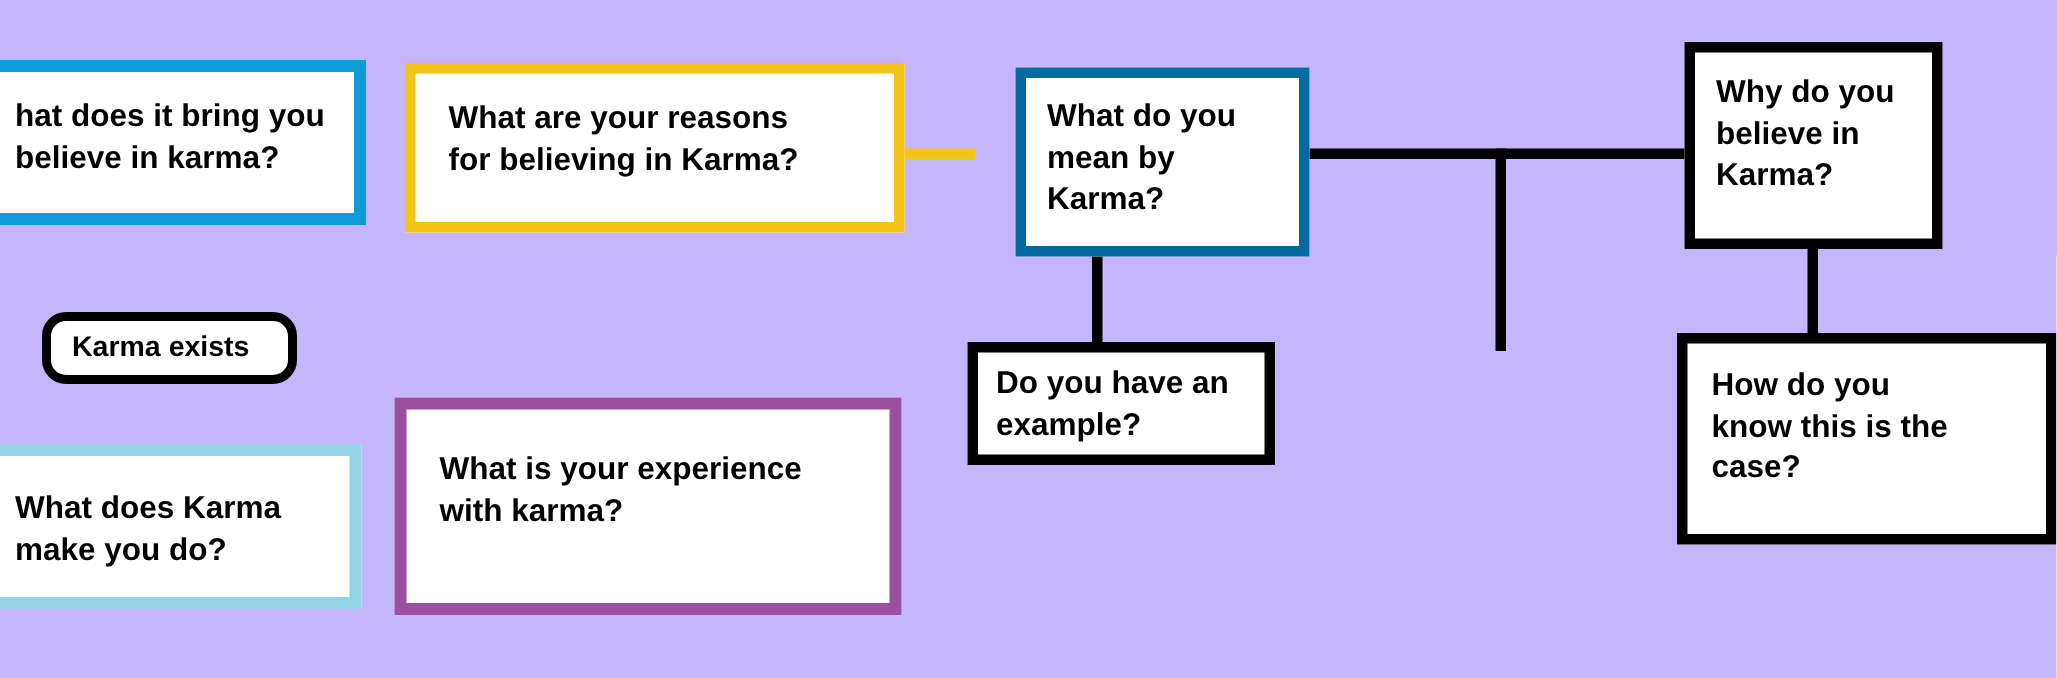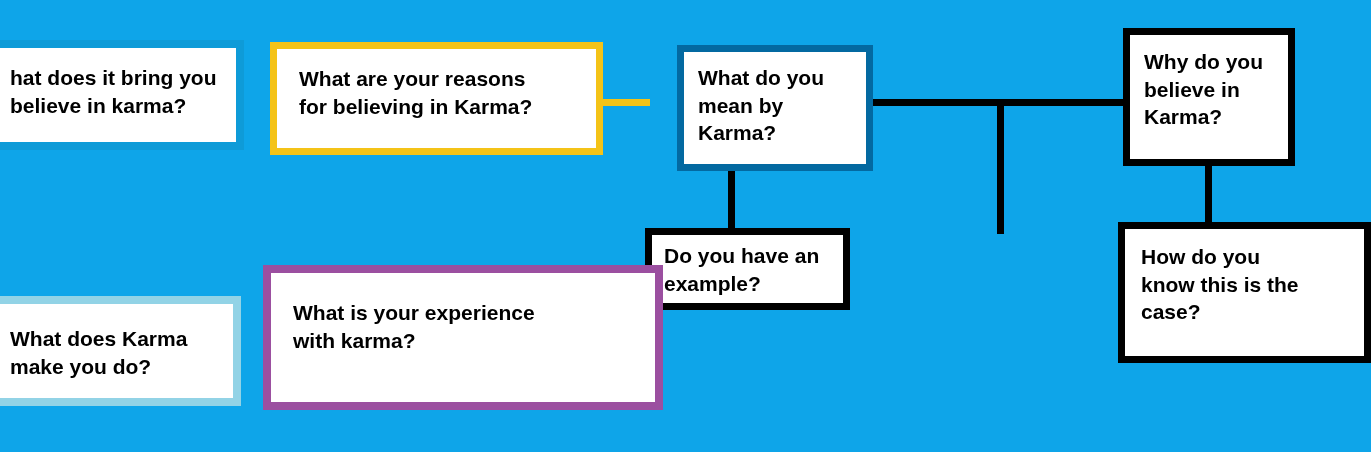--- a/index.html
+++ b/index.html
@@ -4,21 +4,21 @@
 <style>
   html, body {
     margin: 0;
     padding: 0;
     background: #ffffff;
   }
   #canvas {
     position: relative;
     width: 1371px;
     height: 452px;
-    background: #0ea5e9;
+    background: #c4b5fd;
     overflow: hidden;
     font-family: "Liberation Sans", sans-serif;
   }
   .node {
     position: absolute;
     box-sizing: border-box;
     background: #ffffff;
     color: #000000;
     font-weight: bold;
     font-size: 21px;
@@ -75,21 +75,21 @@
     left: 1118px; top: 222px; width: 253px; height: 141px;
     border: 7px solid #000000;
     padding: 14px 8px 8px 16px;
   }
   #node-make-you-do {
     left: -18px; top: 296px; width: 259px; height: 110px;
     border: 8px solid #92D3E6;
     padding: 21px 10px 10px 20px;
   }
   #node-experience {
-    left: 263px; top: 265px; width: 400px; height: 145px;
+    left: 263px; top: 265px; width: 338px; height: 145px;
     border: 8px solid #9B4FA0;
     padding: 26px 12px 16px 22px;
   }
   
   .conn {
     position: absolute;
     background: #000000;
   }
   #conn-yellow-to-mean {
     left: 600px; top: 99px; width: 50px; height: 7px;
@@ -134,20 +134,23 @@
 mean by
 Karma?</span>
   </div>
 
   <div class="node" id="node-why-believe">
     <span class="node-text">Why do you
 believe in
 Karma?</span>
   </div>
 
+  <div class="node" id="node-karma-exists">
+    <span class="node-text">Karma exists</span>
+  </div>
 
   <div class="node" id="node-example">
     <span class="node-text">Do you have an
 example?</span>
   </div>
 
 
   <div class="node" id="node-know-case">
     <span class="node-text">How do you
 know this is the

